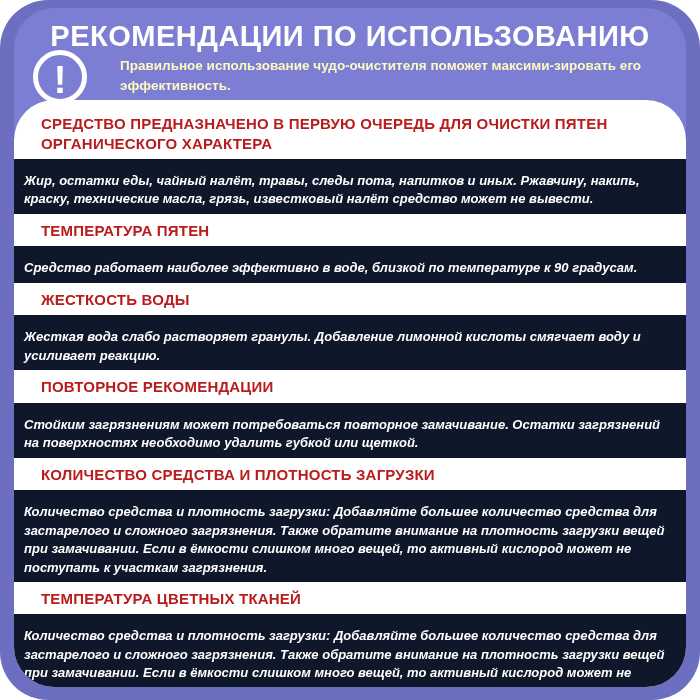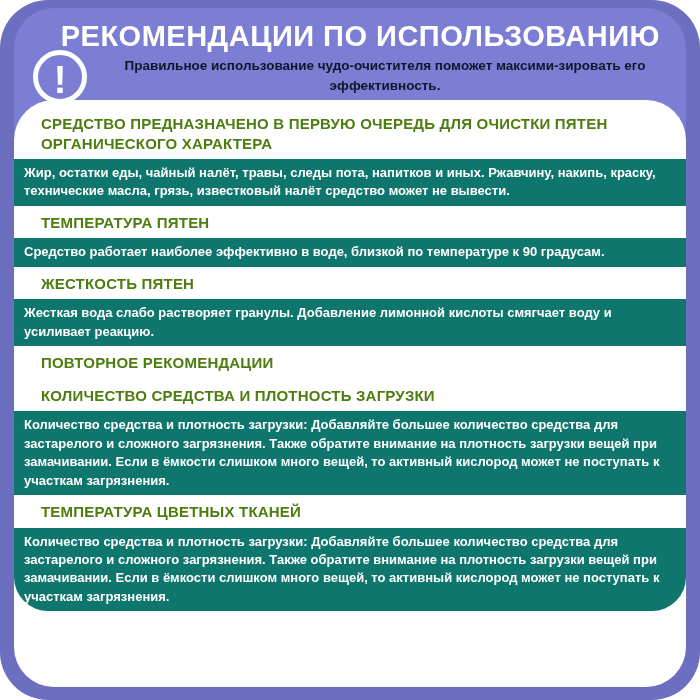--- a/index.html
+++ b/index.html
@@ -28,21 +28,21 @@
     left: 14px; right: 14px;
     top: 8px; height: 160px;
     background: #7b7ed2;
     border-radius: 40px;
   }
 
   .title {
     position: absolute;
     left: 40px; right: 40px;
     top: 20px;
-    text-align: right;
+    text-align: center;
     color: #ffffff;
     font-size: 29px;
     font-weight: 800;
     letter-spacing: 0.5px;
     white-space: nowrap;
   }
 
   .intro-row {
     position: absolute;
     left: 0; right: 0;
@@ -60,56 +60,56 @@
     font-size: 38px;
     font-weight: 800;
     text-align: center;
     line-height: 50px;
   }
 
   .intro-text {
     position: absolute;
     left: 120px; right: 50px;
     top: 0;
-    text-align: center;
-    color: #0f172a;
+    color: #fef9c3;
     font-size: 13.5px;
     font-weight: 600;
     line-height: 1.5;
   }
 
   .card {
     position: absolute;
     left: 14px; right: 14px;
     top: 100px; bottom: 13px;
     background: #ffffff;
     border-radius: 40px;
     overflow: hidden;
     display: flex;
     flex-direction: column;
     padding-top: 7px;
     padding-bottom: 7px;
   }
 
   .section-heading {
-    color: #4d7c0f;
+    color: #b91c1c;
     font-weight: 800;
     font-size: 15px;
     line-height: 1.3;
     letter-spacing: 0.2px;
     padding: 7px 24px 6px 27px;
   }
 
   .section-body {
-    background: #0f766e;
+    background: #0f172a;
     color: #ffffff;
     font-size: 13px;
     font-weight: 600;
     line-height: 1.42;
-    padding: 5px 16px 5px 10px;
+    padding: 13px 16px 5px 10px;
+    font-style: italic;
   }
 
   .section-body.last {
     border-radius: 0 0 34px 34px;
   }
 </style>
 </head>
 <body>
 
 <div class="poster">
@@ -124,25 +124,26 @@
   </div>
 
   <div class="card">
 
     <div class="section-heading">СРЕДСТВО ПРЕДНАЗНАЧЕНО В ПЕРВУЮ ОЧЕРЕДЬ ДЛЯ ОЧИСТКИ ПЯТЕН ОРГАНИЧЕСКОГО ХАРАКТЕРА</div>
     <div class="section-body">Жир, остатки еды, чайный налёт, травы, следы пота, напитков и иных. Ржавчину, накипь, краску, технические масла, грязь, известковый налёт средство может не вывести.</div>
 
     <div class="section-heading">ТЕМПЕРАТУРА ПЯТЕН</div>
     <div class="section-body">Средство работает наиболее эффективно в воде, близкой по температуре к 90 градусам.</div>
 
-    <div class="section-heading">ЖЕСТКОСТЬ ПЯТЕН</div>
+    <div class="section-heading">ЖЕСТКОСТЬ ВОДЫ</div>
     <div class="section-body">Жесткая вода слабо растворяет гранулы. Добавление лимонной кислоты смягчает воду и усиливает реакцию.</div>
 
 
     <div class="section-heading">ПОВТОРНОЕ РЕКОМЕНДАЦИИ</div>
+    <div class="section-body">Стойким загрязнениям может потребоваться повторное замачивание. Остатки загрязнений на поверхностях необходимо удалить губкой или щеткой.</div>
 
     <div class="section-heading">КОЛИЧЕСТВО СРЕДСТВА И ПЛОТНОСТЬ ЗАГРУЗКИ</div>
     <div class="section-body">Количество средства и плотность загрузки: Добавляйте большее количество средства для застарелого и сложного загрязнения. Также обратите внимание на плотность загрузки вещей при замачивании. Если в ёмкости слишком много вещей, то активный кислород может не поступать к участкам загрязнения.</div>
 
     <div class="section-heading">ТЕМПЕРАТУРА ЦВЕТНЫХ ТКАНЕЙ</div>
     <div class="section-body last">Количество средства и плотность загрузки: Добавляйте большее количество средства для застарелого и сложного загрязнения. Также обратите внимание на плотность загрузки вещей при замачивании. Если в ёмкости слишком много вещей, то активный кислород может не поступать к участкам загрязнения.</div>
 
   </div>
 </div>
 

